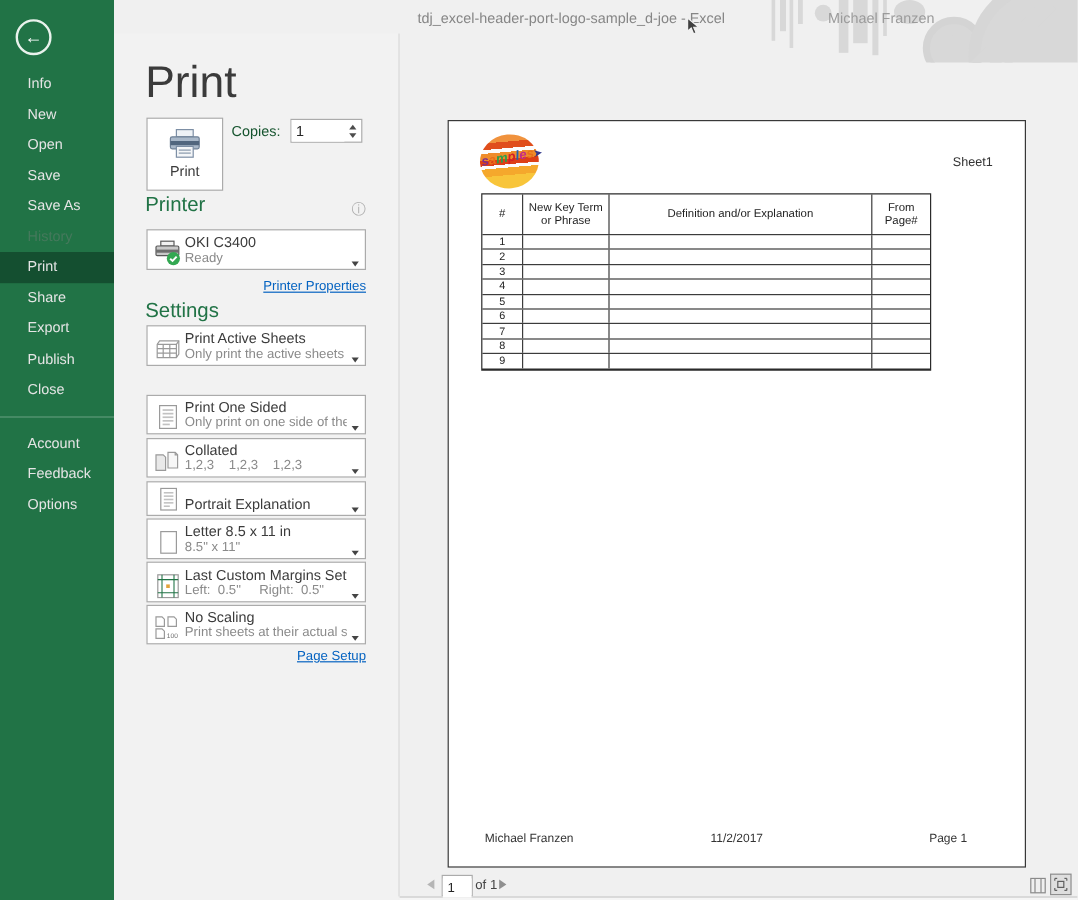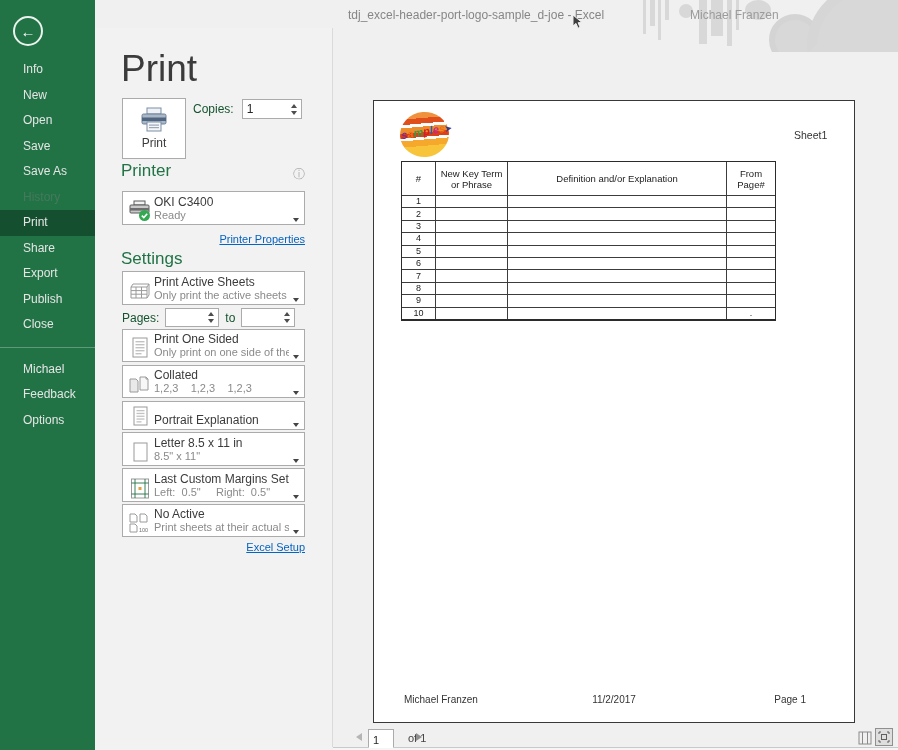--- a/index.html
+++ b/index.html
@@ -97,21 +97,21 @@
   .body-row .td{font-size:9px;color:#222;line-height:11px}
   .pv-footer-left{position:absolute;left:30px;top:593px;font-size:10px;color:#333}
   .pv-footer-center{position:absolute;left:50%;transform:translateX(-50%);top:593px;font-size:10px;color:#333}
   .pv-footer-right{position:absolute;right:48px;top:593px;font-size:10px;color:#333}
   
   .bottom-line{position:absolute;left:333px;right:0;top:747px;height:3px;background:#f5f5f5;border-top:1px solid #c9c9c9;z-index:2}
   .nav-prev{position:absolute;left:356px;top:733px;width:0;height:0;border-top:4.5px solid transparent;
             border-bottom:4.5px solid transparent;border-right:6px solid #b5b5b5;cursor:pointer;z-index:3}
   .pagebox{position:absolute;left:368px;top:729px;width:26px;height:18px;border:1px solid #ababab;background:#fff;box-sizing:border-box;z-index:3}
   .pagebox input{border:0;outline:0;width:100%;height:100%;box-sizing:border-box;font-size:11px;padding:0 4px;font-family:"Liberation Sans",sans-serif;color:#262626}
-  .of-label{position:absolute;left:408px;top:732px;font-size:11px;color:#444;z-index:3}
+  .of-label{position:absolute;left:396px;top:732px;font-size:11px;color:#444;z-index:3}
   .nav-next{position:absolute;left:416px;top:733px;width:0;height:0;border-top:4.5px solid transparent;
             border-bottom:4.5px solid transparent;border-left:6px solid #8f8f8f;cursor:pointer;z-index:3}
   .margins-btn{position:absolute;left:858px;top:731px;width:14px;height:14px;cursor:pointer;z-index:3}
   .zoom-btn{position:absolute;left:875px;top:728px;width:18px;height:18px;border:1px solid #8f8f8f;background:#dedede;
             box-sizing:border-box;display:flex;align-items:center;justify-content:center;cursor:pointer;z-index:3}
 </style>
 </head>
 <body>
 
 <div class="titlebar">
@@ -151,21 +151,21 @@
     <div class="nav-item">Open</div>
     <div class="nav-item">Save</div>
     <div class="nav-item">Save As</div>
     <div class="nav-item disabled">History</div>
     <div class="nav-item selected">Print</div>
     <div class="nav-item">Share</div>
     <div class="nav-item">Export</div>
     <div class="nav-item">Publish</div>
     <div class="nav-item">Close</div>
     <div class="nav-sep"></div>
-    <div class="nav-item">Michael</div>
+    <div class="nav-item">Account</div>
     <div class="nav-item">Feedback</div>
     <div class="nav-item">Options</div>
   </div>
 </div>
 
 <div class="left-panel">
   <div class="page-title">Print</div>
 
   <div class="print-btn">
     <svg width="30" height="26" viewBox="0 0 30 26">
@@ -224,38 +224,20 @@
         <path d="M2,8.6 L18,8.6 M2,12.2 L18,12.2 M7,5 L7,16 M12.5,5 L12.5,16" stroke="#9a9a9a" fill="none"></path>
       </svg>
     </span>
     <span class="dd-text">
       <span class="dd-title">Print Active Sheets</span>
       <span class="dd-sub">Only print the active sheets</span>
     </span>
     <span class="chev"></span>
   </div>
 
-  <div class="pages-row">
-    <span class="lbl">Pages:</span>
-    <span class="spin">
-      <input value="" style="">
-      <span class="spin-btns">
-        <span class="tri-up"></span>
-        <span class="tri-dn"></span>
-      </span>
-    </span>
-    <span class="lbl">to</span>
-    <span class="spin">
-      <input value="" style="">
-      <span class="spin-btns">
-        <span class="tri-up"></span>
-        <span class="tri-dn"></span>
-      </span>
-    </span>
-  </div>
 
   <div class="dd dd2">
     <span class="dd-icon">
       <svg width="18" height="22" viewBox="0 0 18 22">
         <rect x="2" y="1" width="14" height="19" fill="#fff" stroke="#9a9a9a"></rect>
         <rect x="4.5" y="4" width="9" height="1.4" fill="#c2c2c2"></rect>
         <rect x="4.5" y="7" width="9" height="1.4" fill="#c2c2c2"></rect>
         <rect x="4.5" y="10" width="9" height="1.4" fill="#c2c2c2"></rect>
         <rect x="4.5" y="13" width="9" height="1.4" fill="#c2c2c2"></rect>
         <rect x="4.5" y="16" width="6" height="1.4" fill="#c2c2c2"></rect>
@@ -332,28 +314,28 @@
   <div class="dd dd7">
     <span class="dd-icon">
       <svg width="24" height="22" viewBox="0 0 24 22">
         <path d="M2,2 L7,2 L9,4 L9,10 L2,10 Z" fill="#fff" stroke="#9a9a9a"></path>
         <path d="M12,2 L17,2 L19,4 L19,10 L12,10 Z" fill="#fff" stroke="#9a9a9a"></path>
         <path d="M2,12 L7,12 L9,14 L9,20 L2,20 Z" fill="#fff" stroke="#9a9a9a"></path>
         <text x="11" y="19.5" font-size="5.5" fill="#6e6e6e" font-family="Liberation Sans, sans-serif">100</text>
       </svg>
     </span>
     <span class="dd-text">
-      <span class="dd-title">No Active</span>
+      <span class="dd-title">No Scaling</span>
       <span class="dd-sub">Print sheets at their actual size</span>
     </span>
     <span class="chev"></span>
   </div>
 
   <div class="setup-link">
-    <span class="link">Excel Setup</span>
+    <span class="link">Page Setup</span>
   </div>
 </div>
 
 <div class="vdivider"></div>
 
 <div class="preview">
   <div class="page">
 
     <div class="logo">
       <div class="logo-ball"></div>
@@ -418,26 +400,20 @@
         <div class="td c2"></div>
         <div class="td c3"></div>
         <div class="td c4"></div>
       </div>
       <div class="tr body-row">
         <div class="td c1">9</div>
         <div class="td c2"></div>
         <div class="td c3"></div>
         <div class="td c4"></div>
       </div>
-      <div class="tr body-row">
-        <div class="td c1">10</div>
-        <div class="td c2"></div>
-        <div class="td c3"></div>
-        <div class="td c4">.</div>
-      </div>
     </div>
 
     <div class="pv-footer-left">Michael Franzen</div>
     <div class="pv-footer-center">11/2/2017</div>
     <div class="pv-footer-right">Page 1</div>
   </div>
 </div>
 
 <div class="bottom-line"></div>
 <div class="nav-prev"></div>

